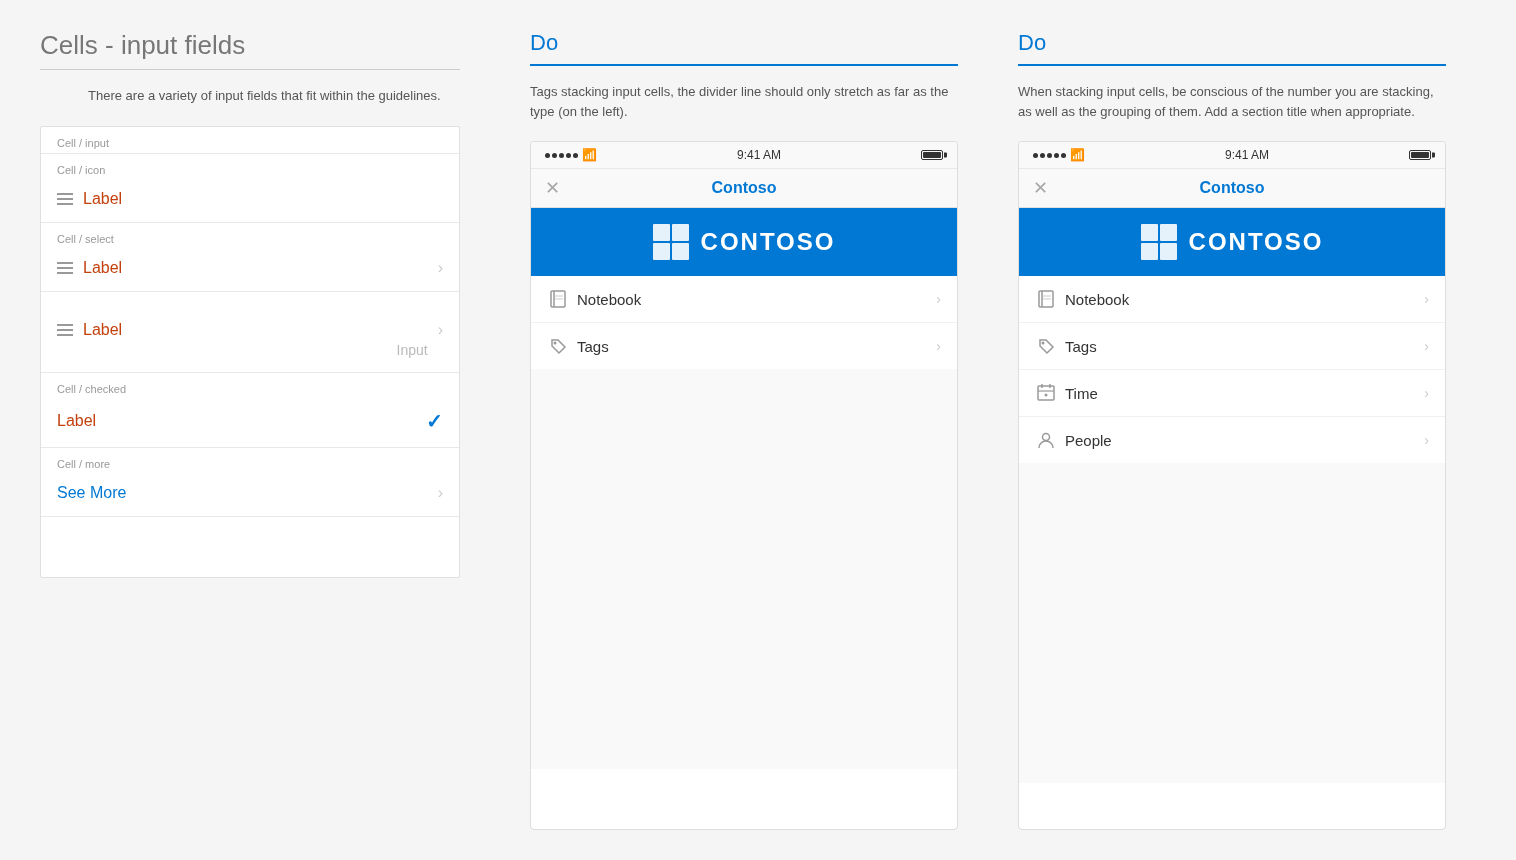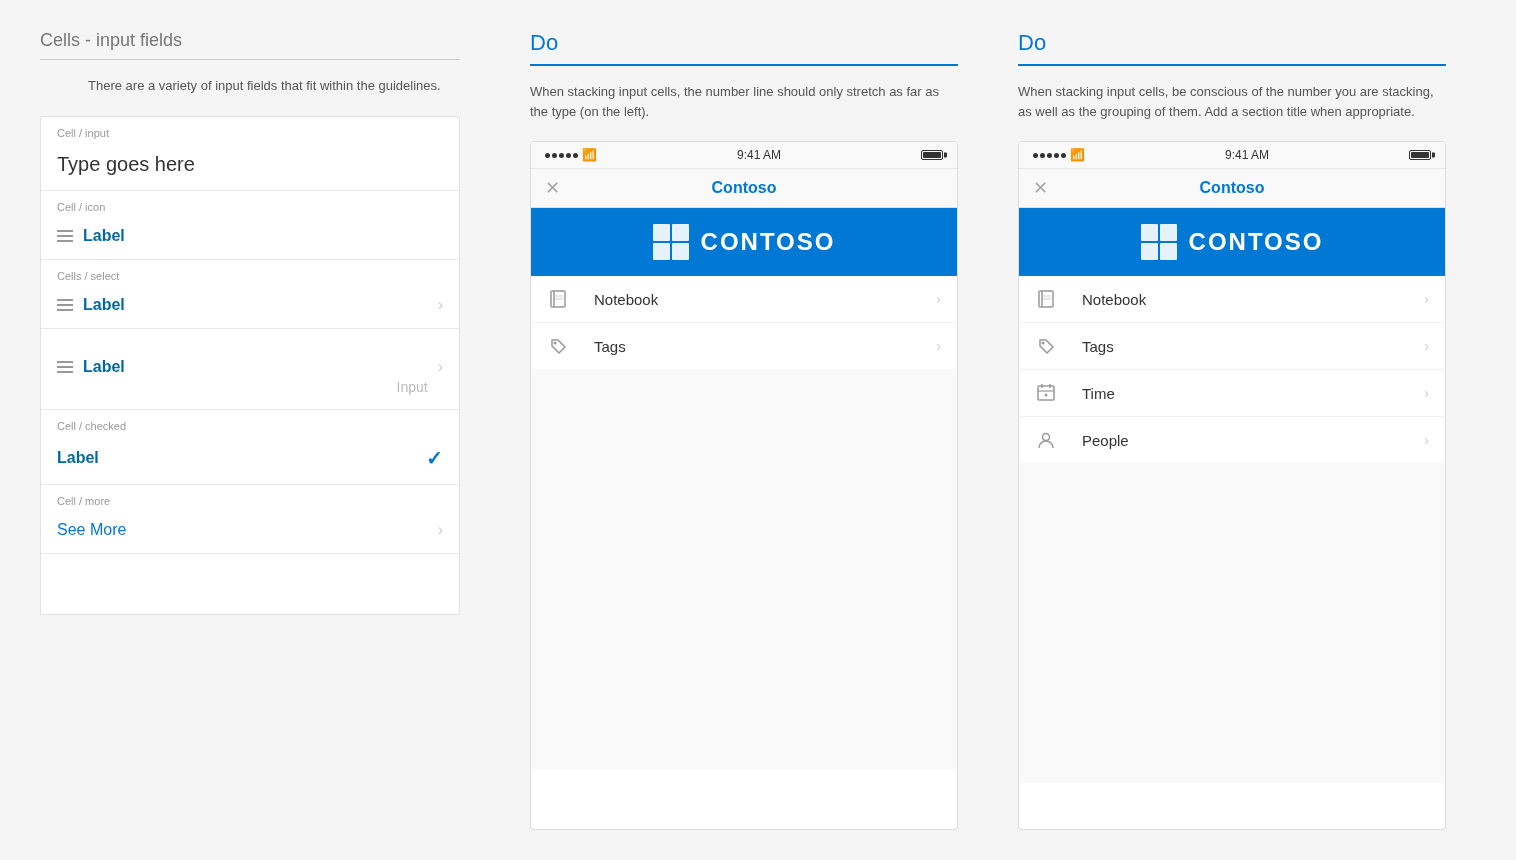--- a/index.html
+++ b/index.html
@@ -13,21 +13,21 @@
       gap: 0;
       padding: 30px 40px;
     }
 
     
     .left-panel {
       flex: 0 0 460px;
       padding-right: 40px;
     }
     .panel-title {
-      font-size: 18px;
+      font-size: 26px;
       font-weight: 300;
       color: #777;
       margin-bottom: 8px;
     }
     .panel-divider {
       border: none;
       border-top: 1px solid #ccc;
       margin-bottom: 16px;
     }
     .panel-desc {
@@ -79,23 +79,22 @@
     }
     .cell-icon-lines span {
       display: block;
       width: 16px;
       height: 2px;
       background: #999;
     }
 
     .cell-row-label {
       font-size: 16px;
-      color: #0369a1;
+      color: #c2410c;
       flex: 1;
-      font-weight: bold;
     }
     .cell-chevron {
       color: #ccc;
       font-size: 16px;
     }
     .cell-input-detail {
       color: #bbb;
       font-size: 14px;
       margin-top: 40px;
     }
@@ -235,21 +234,21 @@
       color: #fff;
       letter-spacing: 2px;
     }
 
     
     .list-item {
       display: flex;
       align-items: center;
       padding: 12px 16px;
       border-bottom: 1px solid #f0f0f0;
-      gap: 25px;
+      gap: 8px;
     }
     .list-item:last-child {
       border-bottom: none;
     }
     .list-item-icon {
       width: 22px;
       height: 22px;
       flex-shrink: 0;
       display: flex;
       align-items: center;
@@ -273,39 +272,36 @@
 
 <div class="left-panel">
   <h1 class="panel-title">Cells - input fields</h1>
   <hr class="panel-divider">
   <p class="panel-desc">There are a variety of input fields that fit within the guidelines.</p>
 
   <div class="cell-container">
 
     <div class="cell-section">
       <div class="cell-label">Cell / input</div>
-      <div class="cell-row">
-        <span class="cell-input-text">Type goes here</span>
-      </div>
     </div>
 
     <div class="cell-section">
       <div class="cell-label">Cell / icon</div>
       <div class="cell-row">
         <div class="cell-icon-lines">
           <span></span>
             <span></span>
             <span></span>
         </div>
         <span class="cell-row-label">Label</span>
       </div>
     </div>
 
     <div class="cell-section">
-      <div class="cell-label">Cells / select</div>
+      <div class="cell-label">Cell / select</div>
       <div class="cell-row">
         <div class="cell-icon-lines">
           <span></span>
             <span></span>
             <span></span>
         </div>
         <span class="cell-row-label">Label</span>
         <span class="cell-chevron">›</span>
       </div>
     </div>
@@ -339,21 +335,21 @@
       </div>
     </div>
 
     <div style="height: 60px;"></div>
   </div>
 </div>
 
 <div class="do-panel">
   <h2 class="do-title">Do</h2>
   <hr class="do-divider">
-  <p class="do-desc">When stacking input cells, the number line should only stretch as far as the type (on the left).</p>
+  <p class="do-desc">Tags stacking input cells, the divider line should only stretch as far as the type (on the left).</p>
 
   <div class="phone-mockup">
 
     <div class="status-bar">
       <div class="status-left">
         <div class="status-dots">
           <div class="status-dot"></div>
           <div class="status-dot"></div>
           <div class="status-dot"></div>
           <div class="status-dot"></div>

